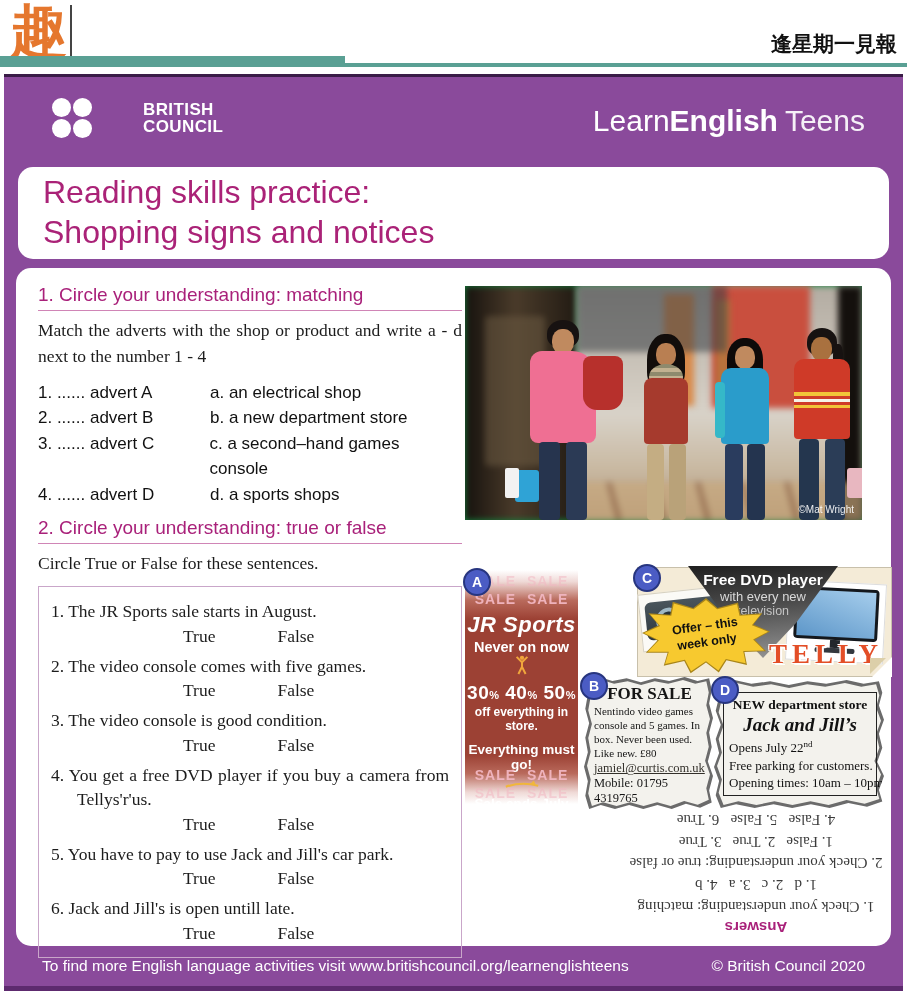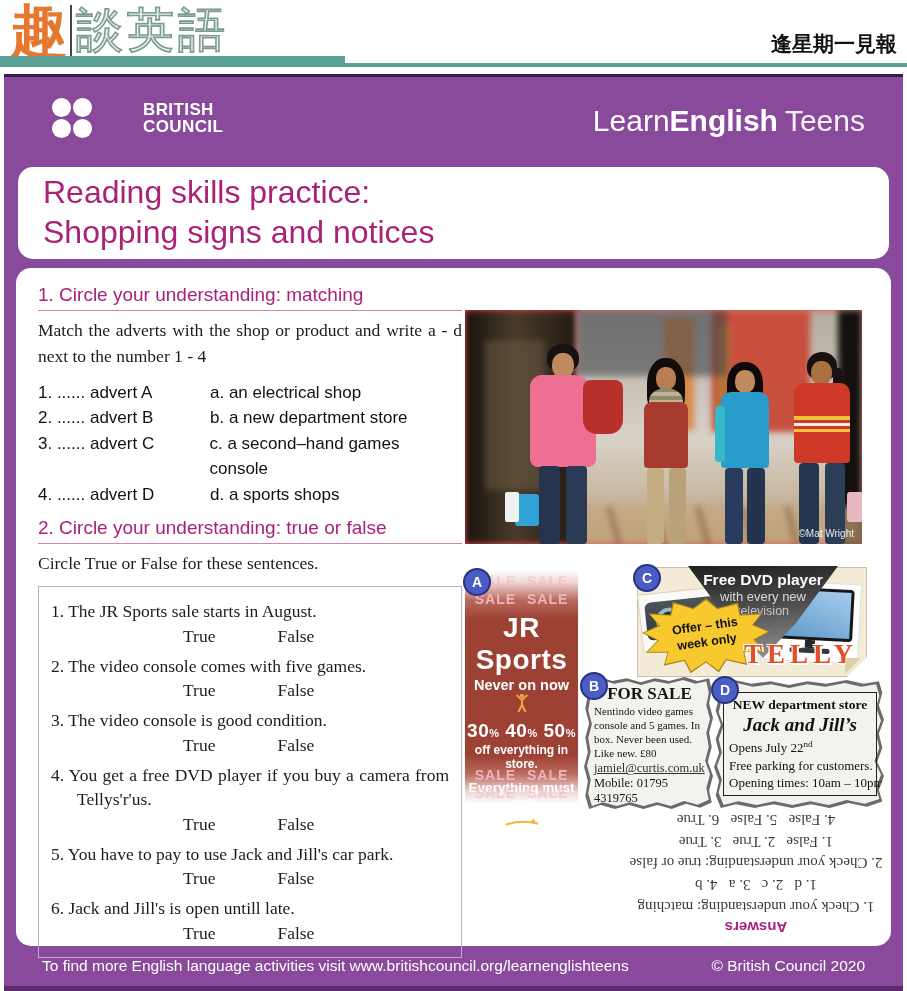--- a/index.html
+++ b/index.html
@@ -50,49 +50,49 @@
   .match-row{display:flex;font-size:17px;color:#111;line-height:25.5px;}
   .match-row .lft{width:172px;}
   .sec2{margin-top:10px;}
   .tf-box{border:1.6px solid #c9a6c9;margin-top:6px;padding:12px 12px 6px;}
   .q{font-size:17.5px;line-height:1.4;color:#1c1c1c;text-align:justify;
      padding-left:26px;text-indent:-26px;margin:0 0 2px;}
   .tfc{font-size:17.5px;color:#1c1c1c;margin:2px 0 7px;padding-left:132px;}
   .tfc .fal{margin-left:62px;}
 
   
-  .photo{position:absolute;left:449px;top:18px;width:397px;height:234px;overflow:hidden;background:#ef4444;margin-top:24px;}
+  .photo{position:absolute;left:449px;top:18px;width:397px;height:234px;overflow:hidden;background:#15803d;}
   .photo .bg{position:absolute;filter:blur(3px);}
   .credit{position:absolute;right:8px;bottom:5px;color:#fff;font-size:10px;opacity:.9;z-index:9;}
   .person{position:absolute;bottom:0;z-index:5;}
   .person div{position:absolute;}
 
   
   .ads{position:absolute;left:449px;top:294px;width:422px;height:250px;}
   .badge{position:absolute;width:24px;height:24px;border-radius:50%;background:#4b5cc4;
          border:2px solid #27357f;color:#fff;font-weight:bold;font-size:14px;line-height:24px;
          text-align:center;z-index:20;box-sizing:content-box;}
 
   
   .adA{position:absolute;left:0;top:8px;width:113px;height:234px;text-align:center;
        background:linear-gradient(180deg,#fff 0%,#efd9d6 5%,#b96a5c 13%,#9c4134 21%,#9c4134 79%,#b96a5c 87%,#efd9d6 95%,#fff 100%);}
   .sale{font-size:14px;font-weight:bold;color:#f2b7c2;letter-spacing:1px;word-spacing:6px;position:absolute;width:100%;}
   .s1{top:3px;opacity:.55}.s2{top:21px;opacity:.95}.s3{bottom:21px;opacity:.95}.s4{bottom:3px;opacity:.55}
   .adA-body{position:absolute;top:42px;width:100%;color:#fff;font-weight:bold;}
-  .adA-title{font-size:28px;letter-spacing:.5px;}
+  .adA-title{font-size:22px;letter-spacing:.5px;font-style:italic;}
   .adA-sub{font-size:14.5px;margin-top:1px;}
   .pct-line{font-size:19px;margin-top:3px;letter-spacing:.5px;}
   .pct-line .pc{font-size:11px;}
   .off-line{font-size:12px;margin-top:1px;}
   .must{font-size:13.5px;margin-top:9px;}
   .ends{font-size:13.5px;margin-top:3px;}
   .ends sup{font-size:9px;}
 
   
-  .adC{position:absolute;left:172px;top:5px;width:230px;height:110px;background:#f4ebd7;
+  .adC{position:absolute;left:172px;top:5px;width:255px;height:110px;background:#f4ebd7;
        border:1px solid #c8c0ab;box-sizing:border-box;}
   .pennant{position:absolute;left:50px;top:-2px;width:150px;height:92px;z-index:3;
            clip-path:polygon(0 0,100% 0,72% 62%,50% 100%,28% 62%);
            background:linear-gradient(175deg,#1f1f1f 0%,#4e4e4e 45%,#9a9a9a 100%);
            text-align:center;color:#fff;}
   .pen1{font-size:15.5px;font-weight:bold;margin-top:5px;}
   .pen2{font-size:13px;color:#d9d9d9;}
   .pen3{font-size:12.5px;color:#c4c4c4;}
   .dvd-card{position:absolute;left:2px;top:22px;width:86px;height:56px;background:#fbfaf6;
             border:1px solid #d8d2c2;transform:rotate(-6deg);z-index:2;}
@@ -157,21 +157,20 @@
 </style>
 </head>
 <body>
 
 <div class="page">
 
   <div class="masthead">
     <div class="mast-logo">
       <span class="logo-accent">趣</span>
       <span class="logo-divider"></span>
-      <span class="logo-rest">談英語</span>
     </div>
     <div class="mast-tagline">逢星期一見報</div>
     <div class="teal-thick"></div>
     <div class="teal-thin"></div>
   </div>
 
   <div class="frame">
 
     <div class="banner">
       <div class="bc-logo">

